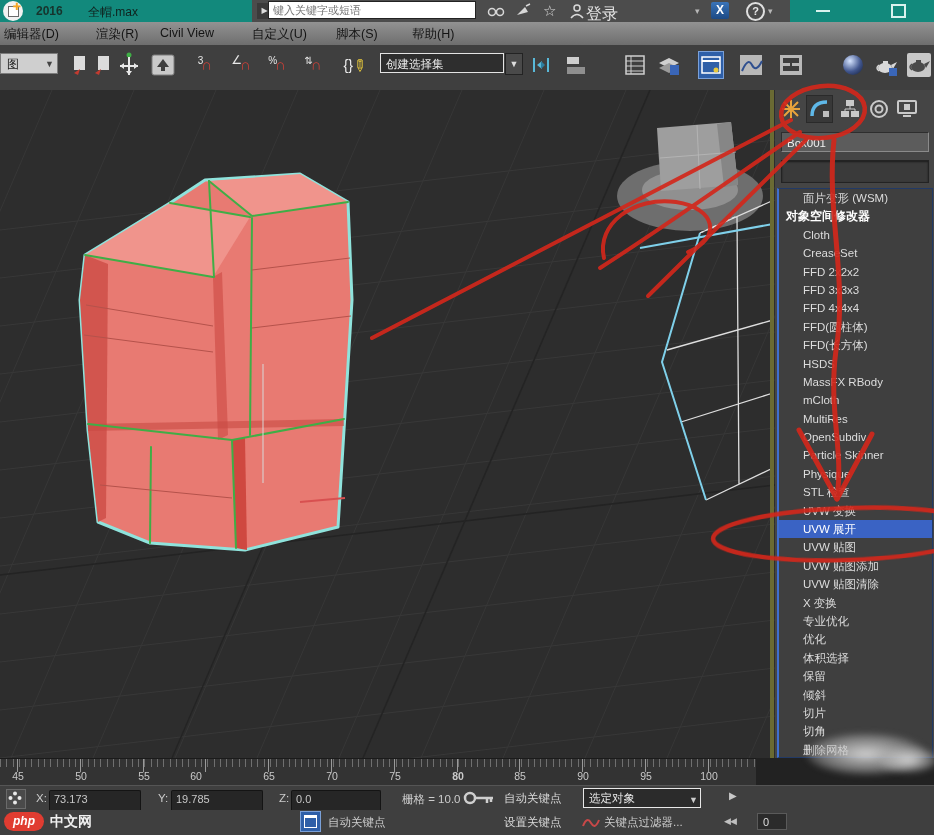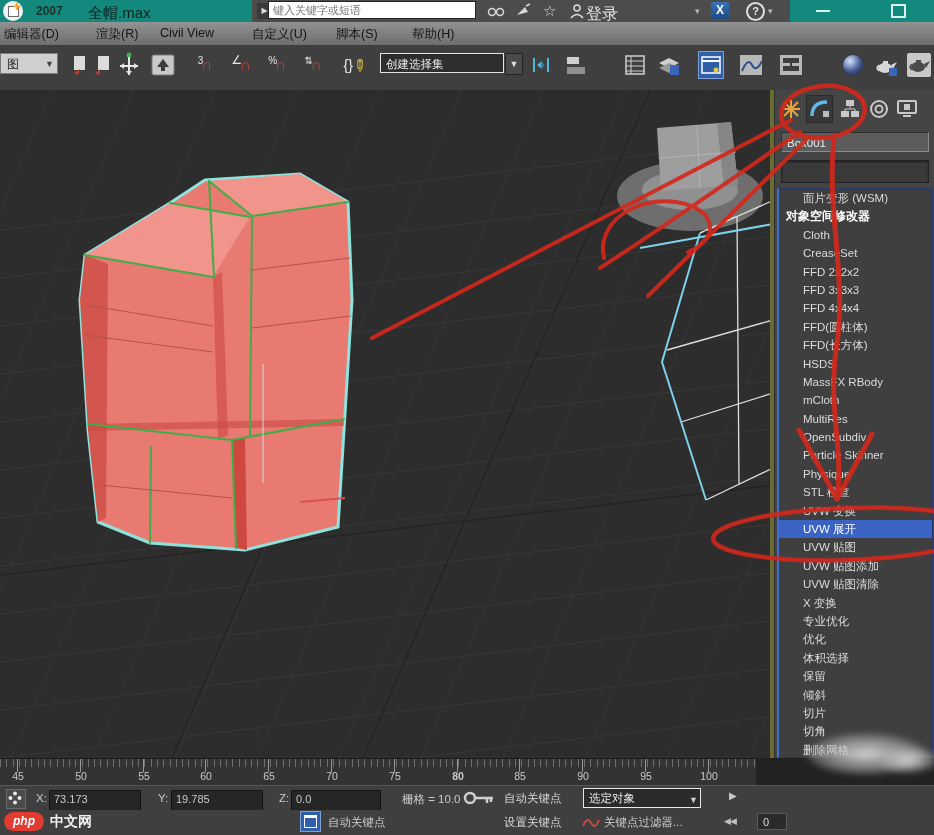--- a/index.html
+++ b/index.html
@@ -8,21 +8,21 @@
        -webkit-font-smoothing:antialiased;color:#ddd;}
   .abs{position:absolute;}
   
   .titlebar{left:0;top:0;width:934px;height:22px;background:#12897c;}
   .tb-dark{left:252px;top:0;width:538px;height:22px;background:#4c4c4c;}
   .app-logo{left:3px;top:1px;width:20px;height:20px;border-radius:50%;background:#f2f2f2;
             display:flex;align-items:center;justify-content:center;}
   .app-logo .doc{width:9px;height:9px;border:1.5px solid #6b6b6b;background:#fff;}
   .app-logo .plus{position:absolute;right:2px;top:2px;color:#f5a623;font-size:10px;font-weight:bold;line-height:8px;}
   .ver{left:36px;top:4px;font-size:12px;color:#17332c;font-weight:bold;}
-  .fname{left:88px;top:4px;font-size:15px;color:#10211d;}
+  .fname{left:88px;top:4px;font-size:12px;color:#10211d;}
   .tb-arrow{left:257px;top:3px;width:15px;height:16px;background:#3a3a3a;color:#ddd;
             font-size:8px;text-align:center;line-height:16px;}
   .search{left:268px;top:1px;width:208px;height:18px;background:#fff;border:1px solid #222;
           font-size:11px;color:#333;padding:0 4px;box-sizing:border-box;font-family:inherit;}
   .ticon{top:3px;width:18px;height:16px;color:#d8d8d8;}
   .signin{left:586px;top:4px;font-size:16px;color:#e4e4e4;}
   .caret{color:#b8b8b8;font-size:9px;top:6px;}
   .xbadge{left:711px;top:2px;width:18px;height:17px;background:linear-gradient(#3a74b8,#1d4a85);
           color:#fff;font-weight:bold;font-size:12px;text-align:center;line-height:17px;border-radius:2px;}
   .helpbadge{left:746px;top:2px;width:15px;height:15px;border:2px solid #e0e0e0;border-radius:50%;
@@ -101,21 +101,21 @@
 </style>
 </head>
 <body>
 
 <div class="abs titlebar"></div>
 <div class="abs tb-dark"></div>
 <div class="abs app-logo">
     <div class="doc"></div>
     <div class="plus">✚</div>
   </div>
-<div class="abs ver">2007</div>
+<div class="abs ver">2016</div>
 <div class="abs fname">全帽.max</div>
 <div class="abs tb-arrow">▶</div>
 <input class="abs search" placeholder="键入关键字或短语" style="">
 <div class="abs ticon" style="left:487px;">
   <svg width="18" height="16">
       <circle cx="5" cy="9" r="3.5" fill="none" stroke="#d8d8d8" stroke-width="1.5"></circle>
       <circle cx="13" cy="9" r="3.5" fill="none" stroke="#d8d8d8" stroke-width="1.5"></circle>
       <path d="M8 8h2" stroke="#d8d8d8" stroke-width="1.5"></path>
     </svg>
 </div>
@@ -428,21 +428,21 @@
   </div>
 </div>
 
 <div class="abs statusband"></div>
 <div class="abs ruler">
   <div class="minor"></div>
   <div class="major"></div>
   <span class="tick-lbl" style="left:18px;">45</span>
   <span class="tick-lbl" style="left:81px;">50</span>
   <span class="tick-lbl" style="left:144px;">55</span>
-  <span class="tick-lbl" style="left:206px;">60</span>
+  <span class="tick-lbl" style="left:196px;">60</span>
   <span class="tick-lbl" style="left:269px;">65</span>
   <span class="tick-lbl" style="left:332px;">70</span>
   <span class="tick-lbl" style="left:395px;">75</span>
   <span class="tick-lbl" style="left:458px;font-weight:bold;">80</span>
   <span class="tick-lbl" style="left:520px;">85</span>
   <span class="tick-lbl" style="left:583px;">90</span>
   <span class="tick-lbl" style="left:646px;">95</span>
   <span class="tick-lbl" style="left:709px;">100</span>
 </div>
 

